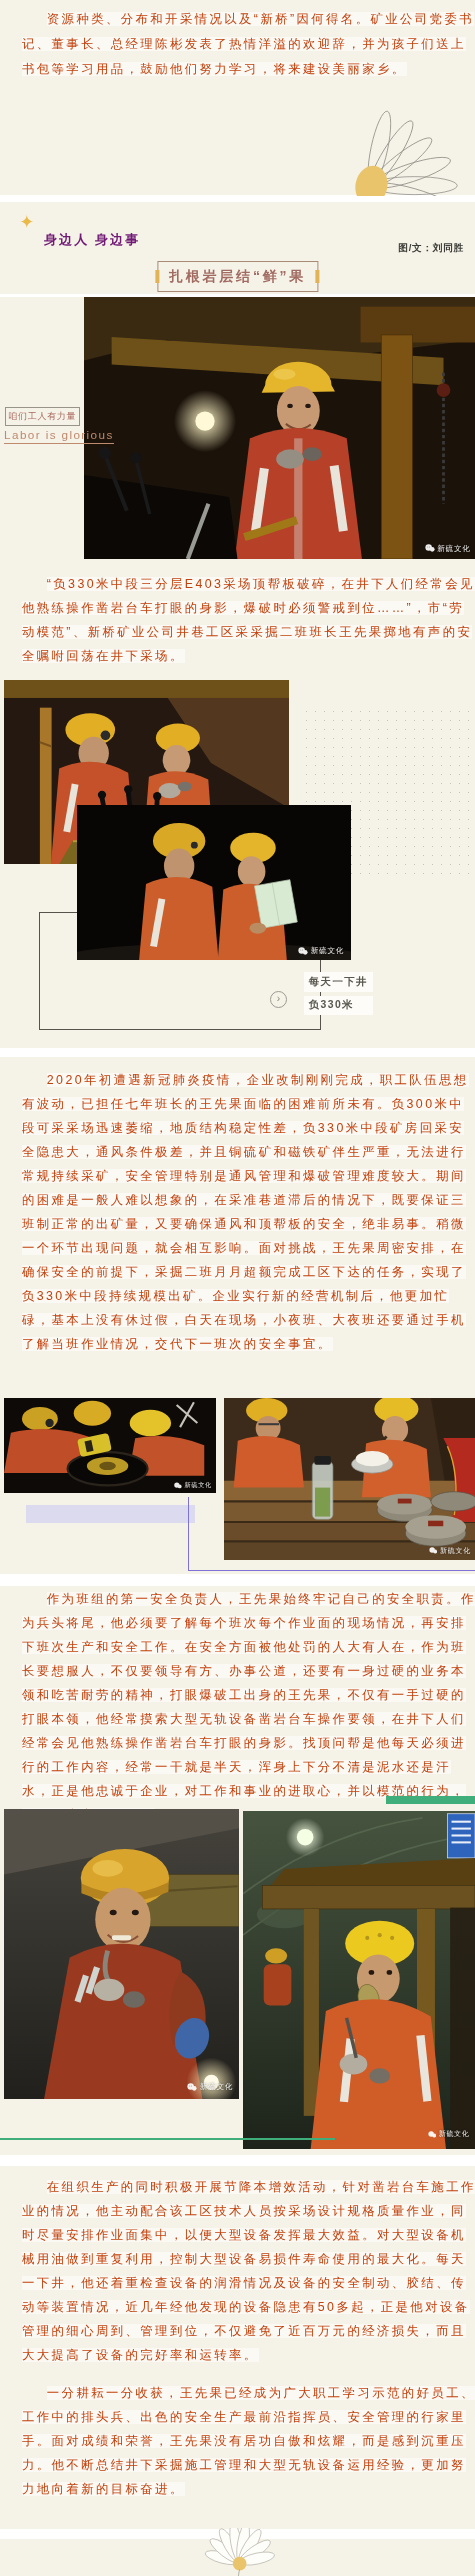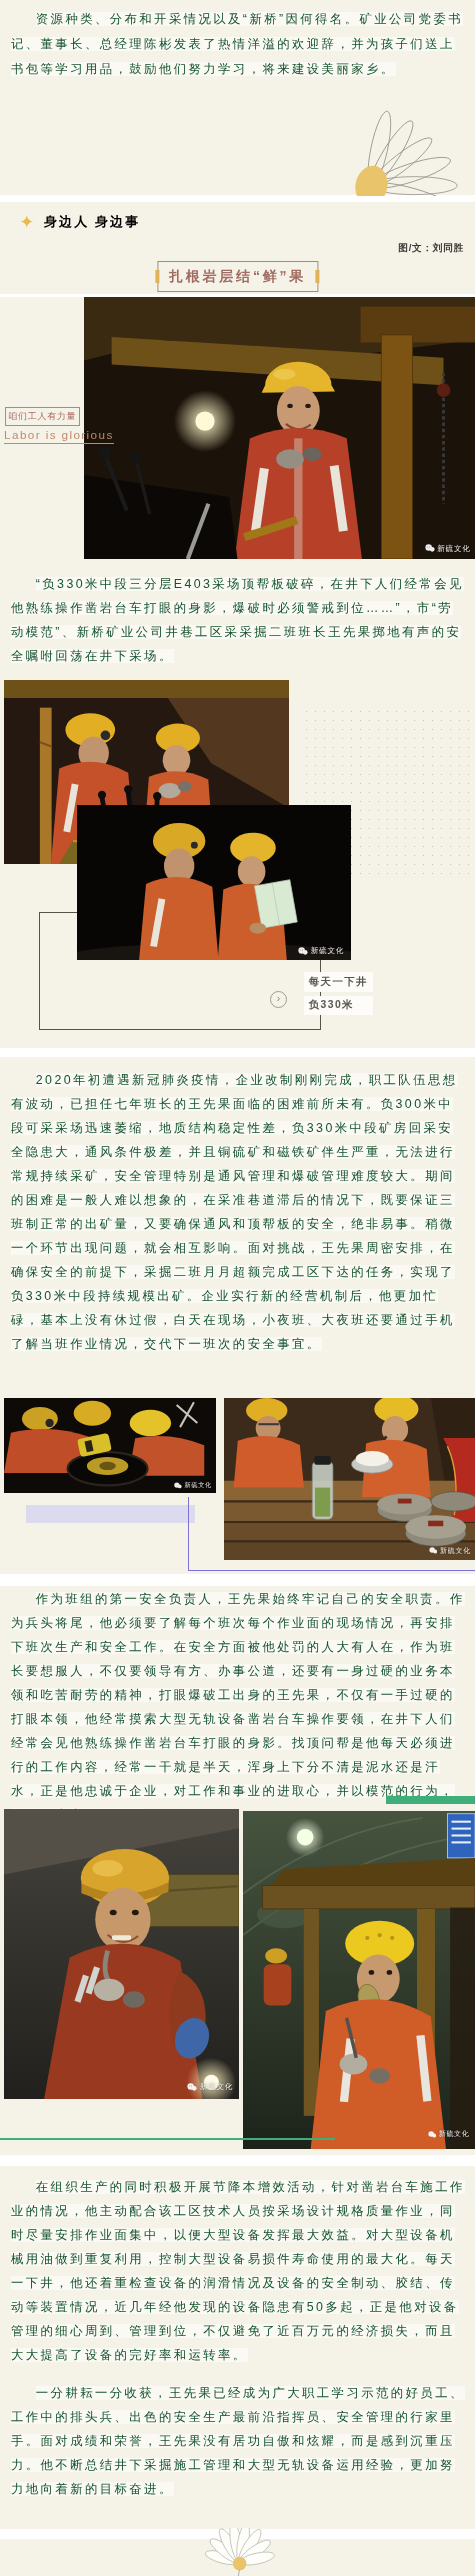--- a/index.html
+++ b/index.html
@@ -1,31 +1,31 @@
 <!DOCTYPE html>
 <html style="font-size:11px"><head>
 <meta charset="utf-8">
 <style>
   html,body{margin:0;padding:0;background:#ffffff;}
   #page{position:relative;width:475px;height:2576px;background:#ffffff;overflow:hidden;
         font-family:"Liberation Sans","DejaVu Sans",sans-serif;color:#3f3f3c;}
   .block{position:absolute;left:0;width:475px;background:#f5f2e8;}
-  .para{position:absolute;left:11px;width:454px;margin:0;font-size:12.4px;line-height:24px;
-        letter-spacing:2.4px;text-indent:2em;color:#14532d;}
+  .para{position:absolute;left:22px;width:454px;margin:0;font-size:12.4px;line-height:24px;
+        letter-spacing:2.4px;text-indent:2em;color:#c2410c;}
   .hl{background:rgba(255,255,255,.5);-webkit-box-decoration-break:clone;box-decoration-break:clone;}
   .ph{position:absolute;overflow:hidden;background:#111;}
   .ph svg{display:block;}
   .wm{position:absolute;display:flex;align-items:center;gap:2.8px;color:rgba(255,255,255,.92);
       font-size:7.6px;letter-spacing:0.7px;text-shadow:0 0 2.1px rgba(0,0,0,.6);justify-content:space-between;}
   .wm i{font-style:normal;}
   .wm svg{opacity:.92;}
   
   .sparkle{position:absolute;left:19.3px;top:213px;font-size:18px;color:#eab948;line-height:18px;}
-  .section-title{position:absolute;left:44px;top:213px;font-size:13px;font-weight:bold;
-                 letter-spacing:2.1px;color:#000000;}
+  .section-title{position:absolute;left:44px;top:231px;font-size:13px;font-weight:bold;
+                 letter-spacing:2.1px;color:#701a75;}
   .credit{position:absolute;right:11px;top:242px;font-size:9.7px;font-weight:bold;
           letter-spacing:0.7px;color:#3c3c38;margin-left:12px;}
   .headline-box{position:absolute;left:50%;transform:translateX(-50%);top:261px;
                 border:0.7px solid #a98a77;padding:5.5px 11px;background:transparent;}
   .headline-box .bar{position:absolute;top:50%;margin-top:-6.2px;width:3.5px;height:12.4px;background:#e2b257;}
   .bar-l{left:-2.1px;} .bar-r{right:-2.1px;}
   .headline-text{font-size:14px;font-weight:bold;letter-spacing:2.8px;color:#a26b61;white-space:nowrap;}
   
   .tag-box{position:absolute;left:4.8px;top:407px;width:73px;height:16.6px;border:0.7px solid #98948a;
            display:flex;align-items:center;justify-content:center;font-size:9px;letter-spacing:0.7px;color:#a8685c;}

